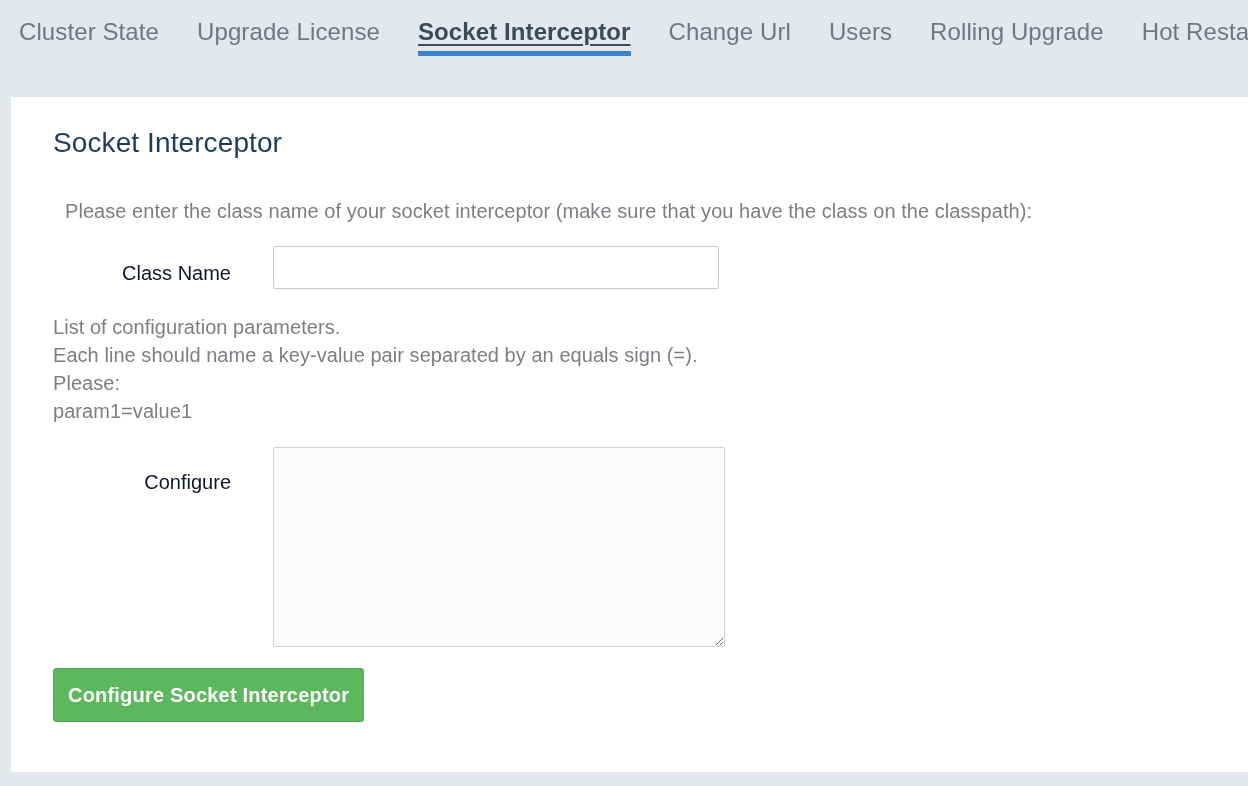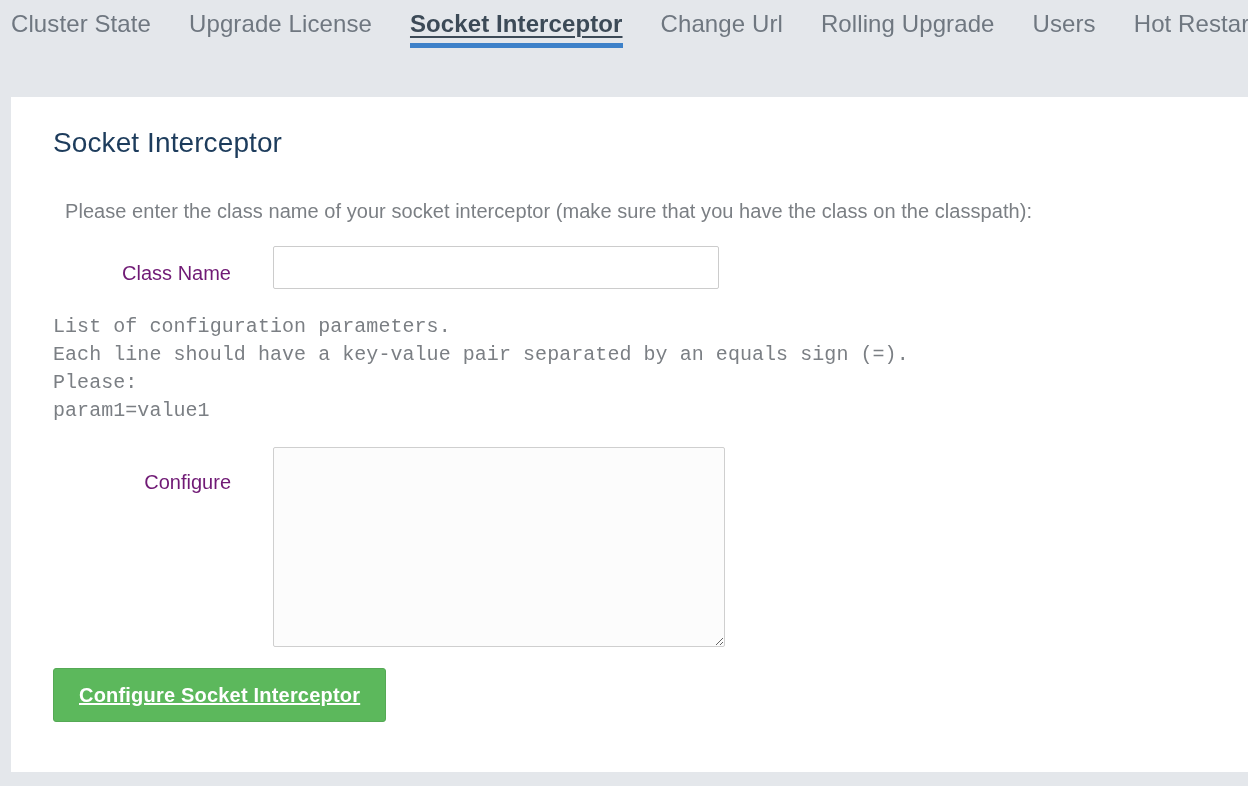--- a/index.html
+++ b/index.html
@@ -21,21 +21,21 @@
     height: 97px;
     background: #e4e7eb;
     box-sizing: border-box;
     padding: 0 0 0 0;
   }
   .nav-tabs {
     display: flex;
     align-items: flex-start;
     list-style: none;
     margin: 0;
-    padding: 0;
+    padding: 8px;
     height: 52px;
   }
   .nav-tab {
     position: relative;
     padding: 9px 19px 0 19px;
     font-size: 24px;
     line-height: 30px;
     color: #6f7780;
     cursor: pointer;
     white-space: nowrap;
@@ -100,21 +100,21 @@
     align-items: flex-start;
     margin-top: 22px;
   }
   .form-label {
     width: 220px;
     text-align: right;
     padding-right: 42px;
     box-sizing: border-box;
     font-size: 20px;
     line-height: 26px;
-    color: #701a75;
+    color: #0f172a;
     padding-top: 14px;
   }
   .form-label.params {
     padding-top: 22px;
   }
 
   input.text-input {
     width: 446px;
     height: 43px;
     box-sizing: border-box;
@@ -147,73 +147,71 @@
   
   .helper-block {
     margin-top: 24px;
     font-size: 20px;
     line-height: 28px;
     color: #7b7f84;
     letter-spacing: 0.05px;
   }
   .helper-block div {
     white-space: pre;
-    font-family: Liberation Mono, monospace;
   }
 
   
   .btn-submit {
     margin-top: 21px;
     display: inline-block;
     background: #5cb85c;
     border: 1px solid #55a955;
     border-radius: 3px;
     color: #ffffff;
     font-size: 20px;
     font-weight: bold;
     font-family: "Liberation Sans", sans-serif;
-    padding: 14px 25px;
+    padding: 14px 14px;
     cursor: pointer;
     letter-spacing: 0.2px;
     line-height: 24px;
-    text-decoration: underline;
   }
 </style>
 </head>
 <body>
 
 <div class="navbar">
   <ul class="nav-tabs">
     <li class="nav-tab">Cluster State</li>
     <li class="nav-tab">Upgrade License</li>
     <li class="nav-tab active">Socket Interceptor</li>
     <li class="nav-tab">Change Url</li>
+    <li class="nav-tab">Users</li>
     <li class="nav-tab">Rolling Upgrade</li>
-    <li class="nav-tab">Users</li>
     <li class="nav-tab">Hot Restart</li>
   </ul>
 </div>
 
 <div class="card">
   <div class="card-inner">
 
     <h1 class="page-title">Socket Interceptor</h1>
 
     <p class="lead">Please enter the class name of your socket interceptor (make sure that you have the class on the classpath):</p>
 
     
     <div class="form-row">
       <div class="form-label">Class Name</div>
       <input type="text" class="text-input" value="" placeholder="" style="">
     </div>
 
     
     <div class="helper-block">
       <div>List of configuration parameters.</div>
-      <div>Each line should have a key-value pair separated by an equals sign (=).</div>
+      <div>Each line should name a key-value pair separated by an equals sign (=).</div>
       <div>Please:</div>
       <div>param1=value1</div>
     </div>
 
     
     <div class="form-row">
       <div class="form-label params">Configure</div>
       <textarea class="text-area" placeholder="" style=""></textarea>
     </div>
 

